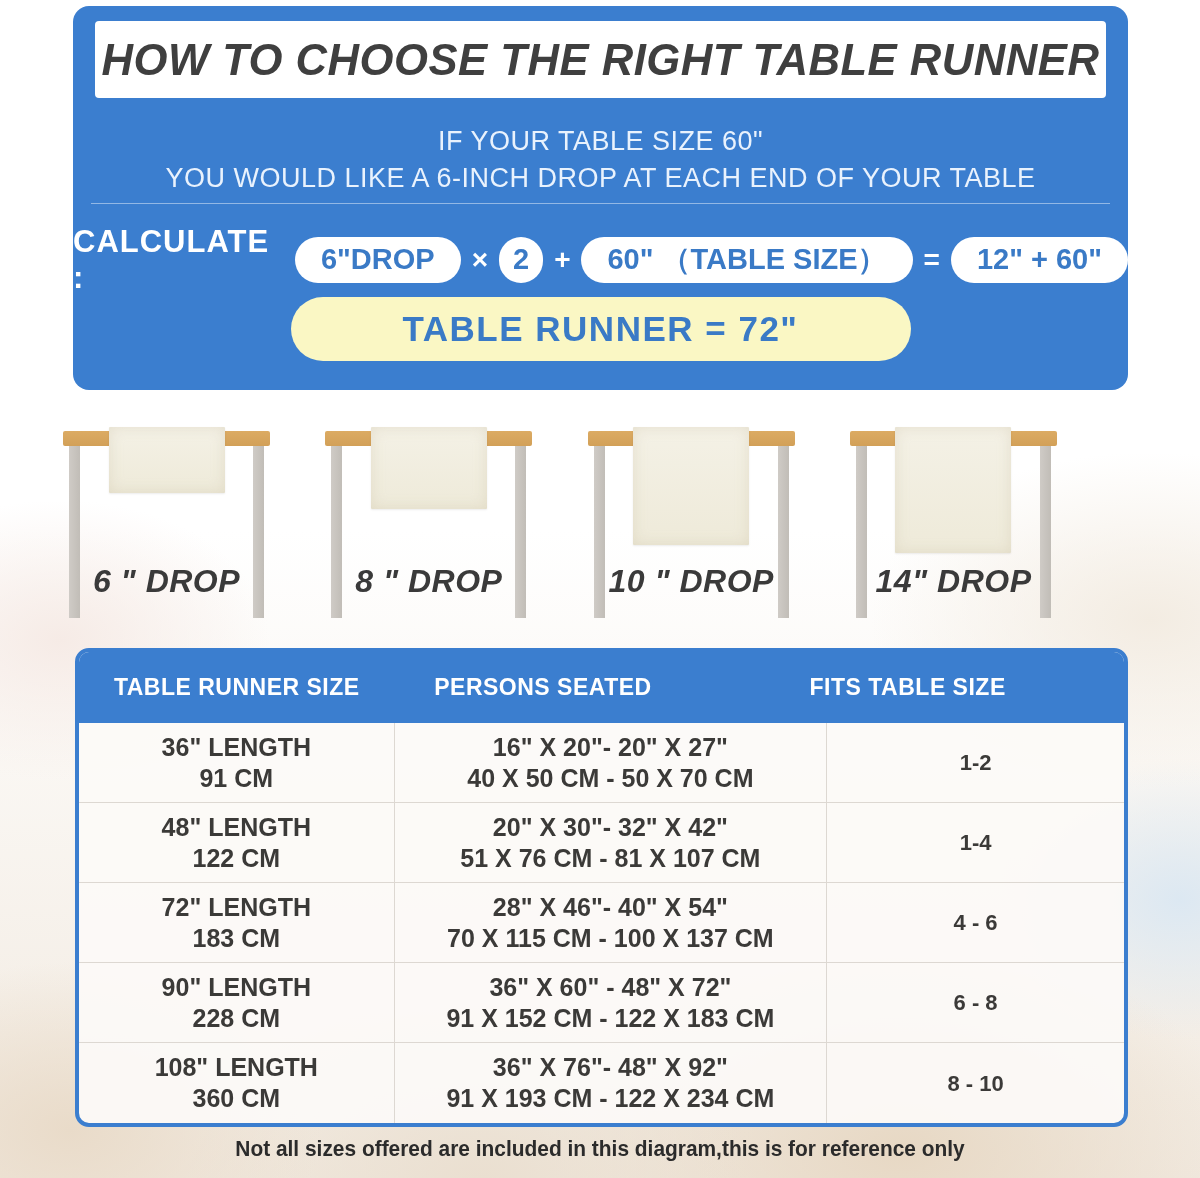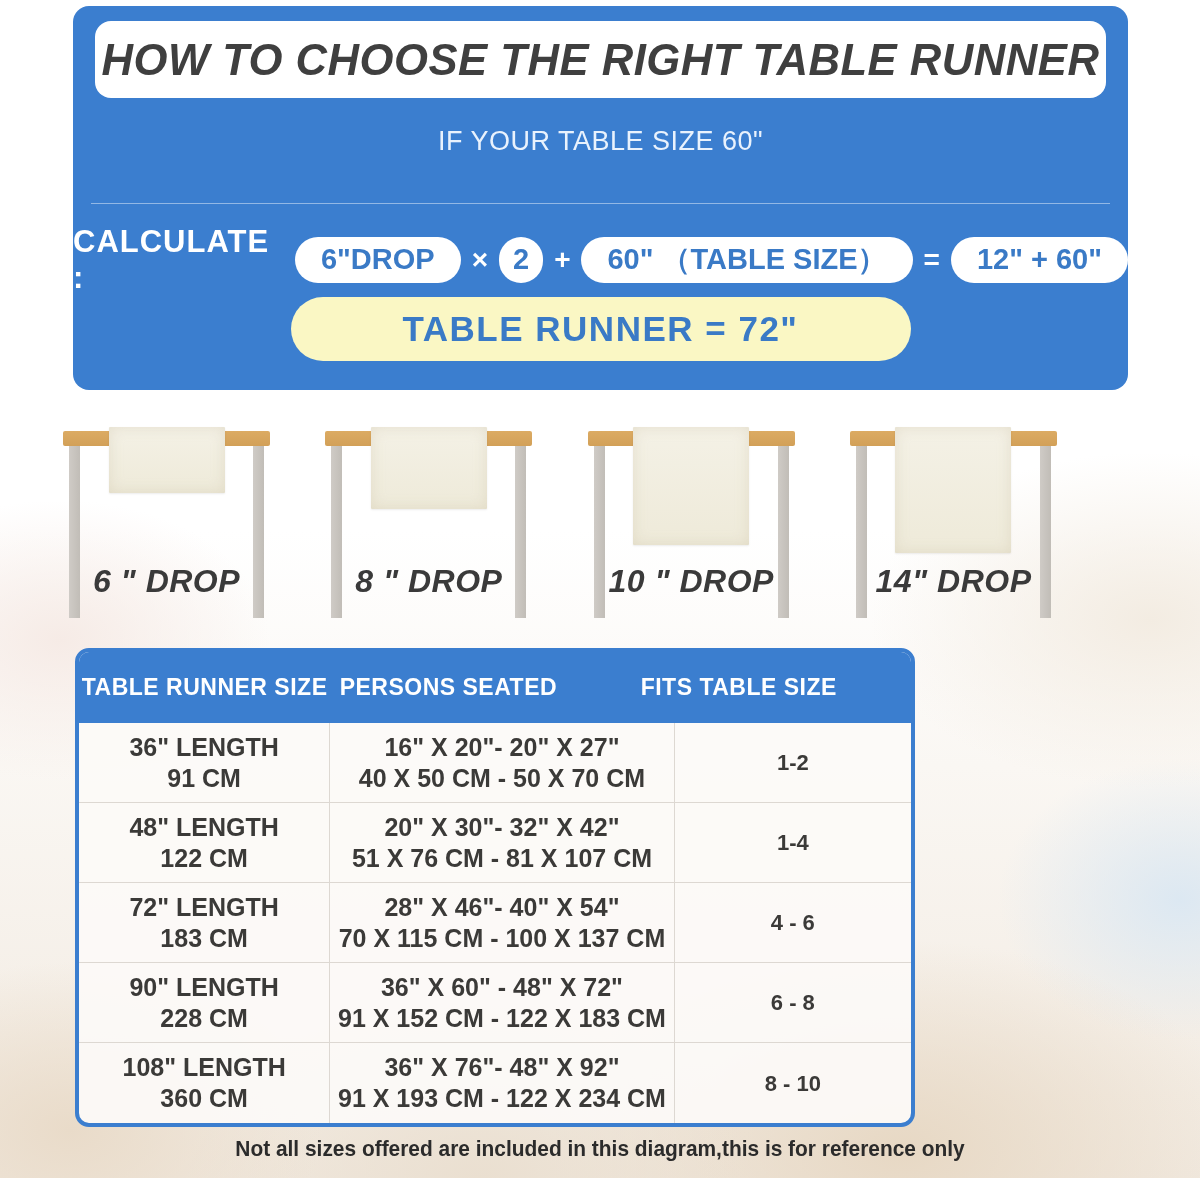--- a/index.html
+++ b/index.html
@@ -18,21 +18,21 @@
       linear-gradient(#ffffff 0%, #ffffff 45%, #faf7f3 65%, #f1e9df 100%);
   }
 
   
   .hero {
     position:absolute; left:73px; top:6px; width:1055px; height:384px;
     background:#3b7ecf; border-radius:16px;
   }
   .title-banner {
     position:absolute; left:22px; top:15px; width:1011px; height:77px;
-    background:#ffffff; border-radius:16px;
+    background:#ffffff; border-radius:4px;
     display:flex; align-items:center; justify-content:center;
   }
   .title-banner h1 {
     font-size:45px; font-weight:700; font-style:italic; color:#3f3f3f;
     letter-spacing:0.5px; white-space:nowrap; transform:scaleX(0.97);
   }
   .subtitle { position:absolute; left:0; width:100%; text-align:center;
     color:#e9f2fd; font-weight:500; font-size:27px; letter-spacing:0.5px; }
   .subtitle.s1 { top:120px; }
   .subtitle.s2 { top:157px; }
@@ -81,21 +81,21 @@
   .runner.d1 { height:66px; } .runner.d2 { height:82px; }
   .runner.d3 { height:118px; } .runner.d4 { height:126px; }
   .drop-label {
     position:absolute; top:168px; left:-10px; width:227px; text-align:center;
     font-size:32px; font-weight:700; font-style:italic; color:#3a3a3a;
     letter-spacing:0.5px; white-space:nowrap;
   }
 
   
   .size-chart {
-    position:absolute; left:75px; top:648px; width:840px; height:479px;
+    position:absolute; left:75px; top:648px; width:1053px; height:479px;
     border:4px solid #3b7ecf; border-radius:14px; overflow:hidden;
     background:rgba(252,250,248,0.93);
   }
   .chart-head { display:flex; height:71px; background:#3b7ecf; align-items:center; }
   .chart-head .col { text-align:center; color:#ffffff; font-weight:700;
     font-size:23px; letter-spacing:0.5px; }
   .col.c1 { width:30.2%; } .col.c2 { width:41.4%; } .col.c3 { width:28.4%; }
   .chart-row { display:flex; height:80px; align-items:stretch; }
   .chart-row:not(:last-child) { border-bottom:1px solid #ddd8d2; }
   .cell { display:flex; flex-direction:column; align-items:center; justify-content:center;
@@ -113,20 +113,21 @@
 </head>
 <body>
 
 <div class="page">
 
   <div class="hero">
     <div class="title-banner">
       <h1>HOW TO CHOOSE THE RIGHT TABLE RUNNER</h1>
     </div>
     <div class="subtitle s1">IF YOUR TABLE SIZE 60"</div>
+    <div class="subtitle s2">YOU WOULD LIKE A 6-INCH DROP AT EACH END OF YOUR TABLE</div>
     <div class="hero-divider"></div>
 
     <div class="calc-row">
       <span class="calc-label">CALCULATE :</span>
       <span class="pill">6"DROP</span>
       <span class="op">×</span>
       <span class="pill small">2</span>
       <span class="op">+</span>
       <span class="pill">60" （TABLE SIZE）</span>
       <span class="op">=</span>

